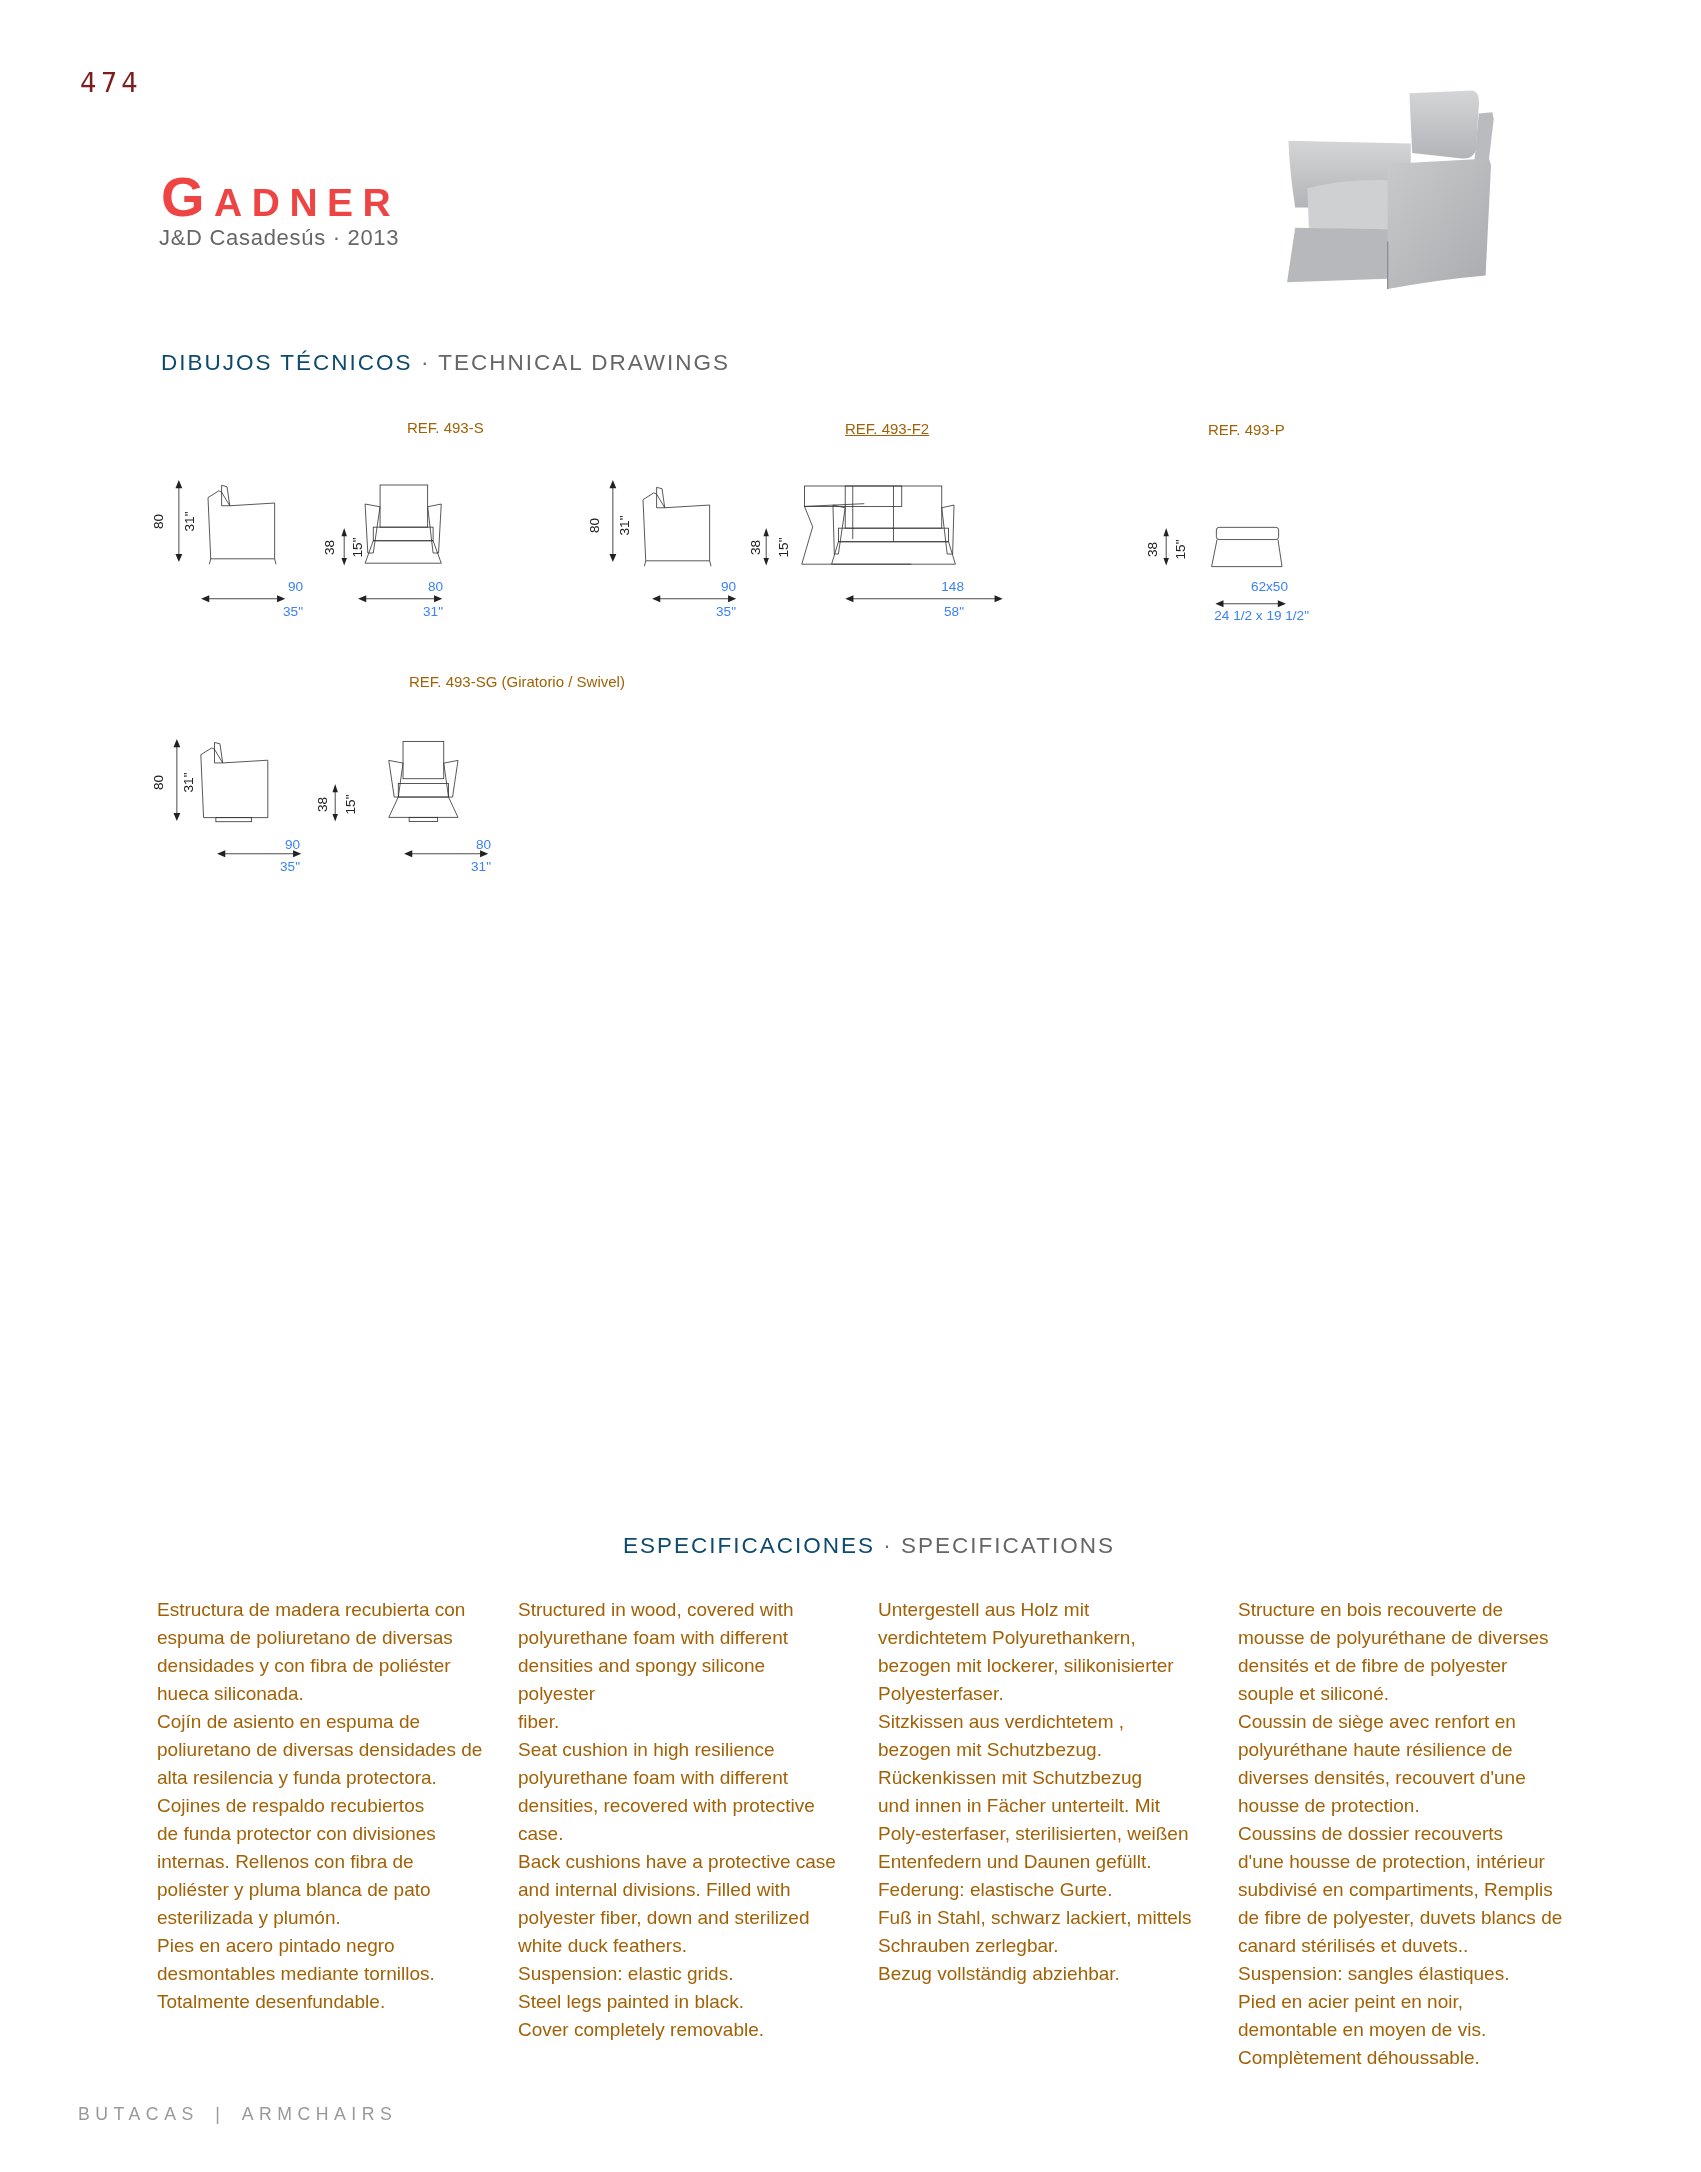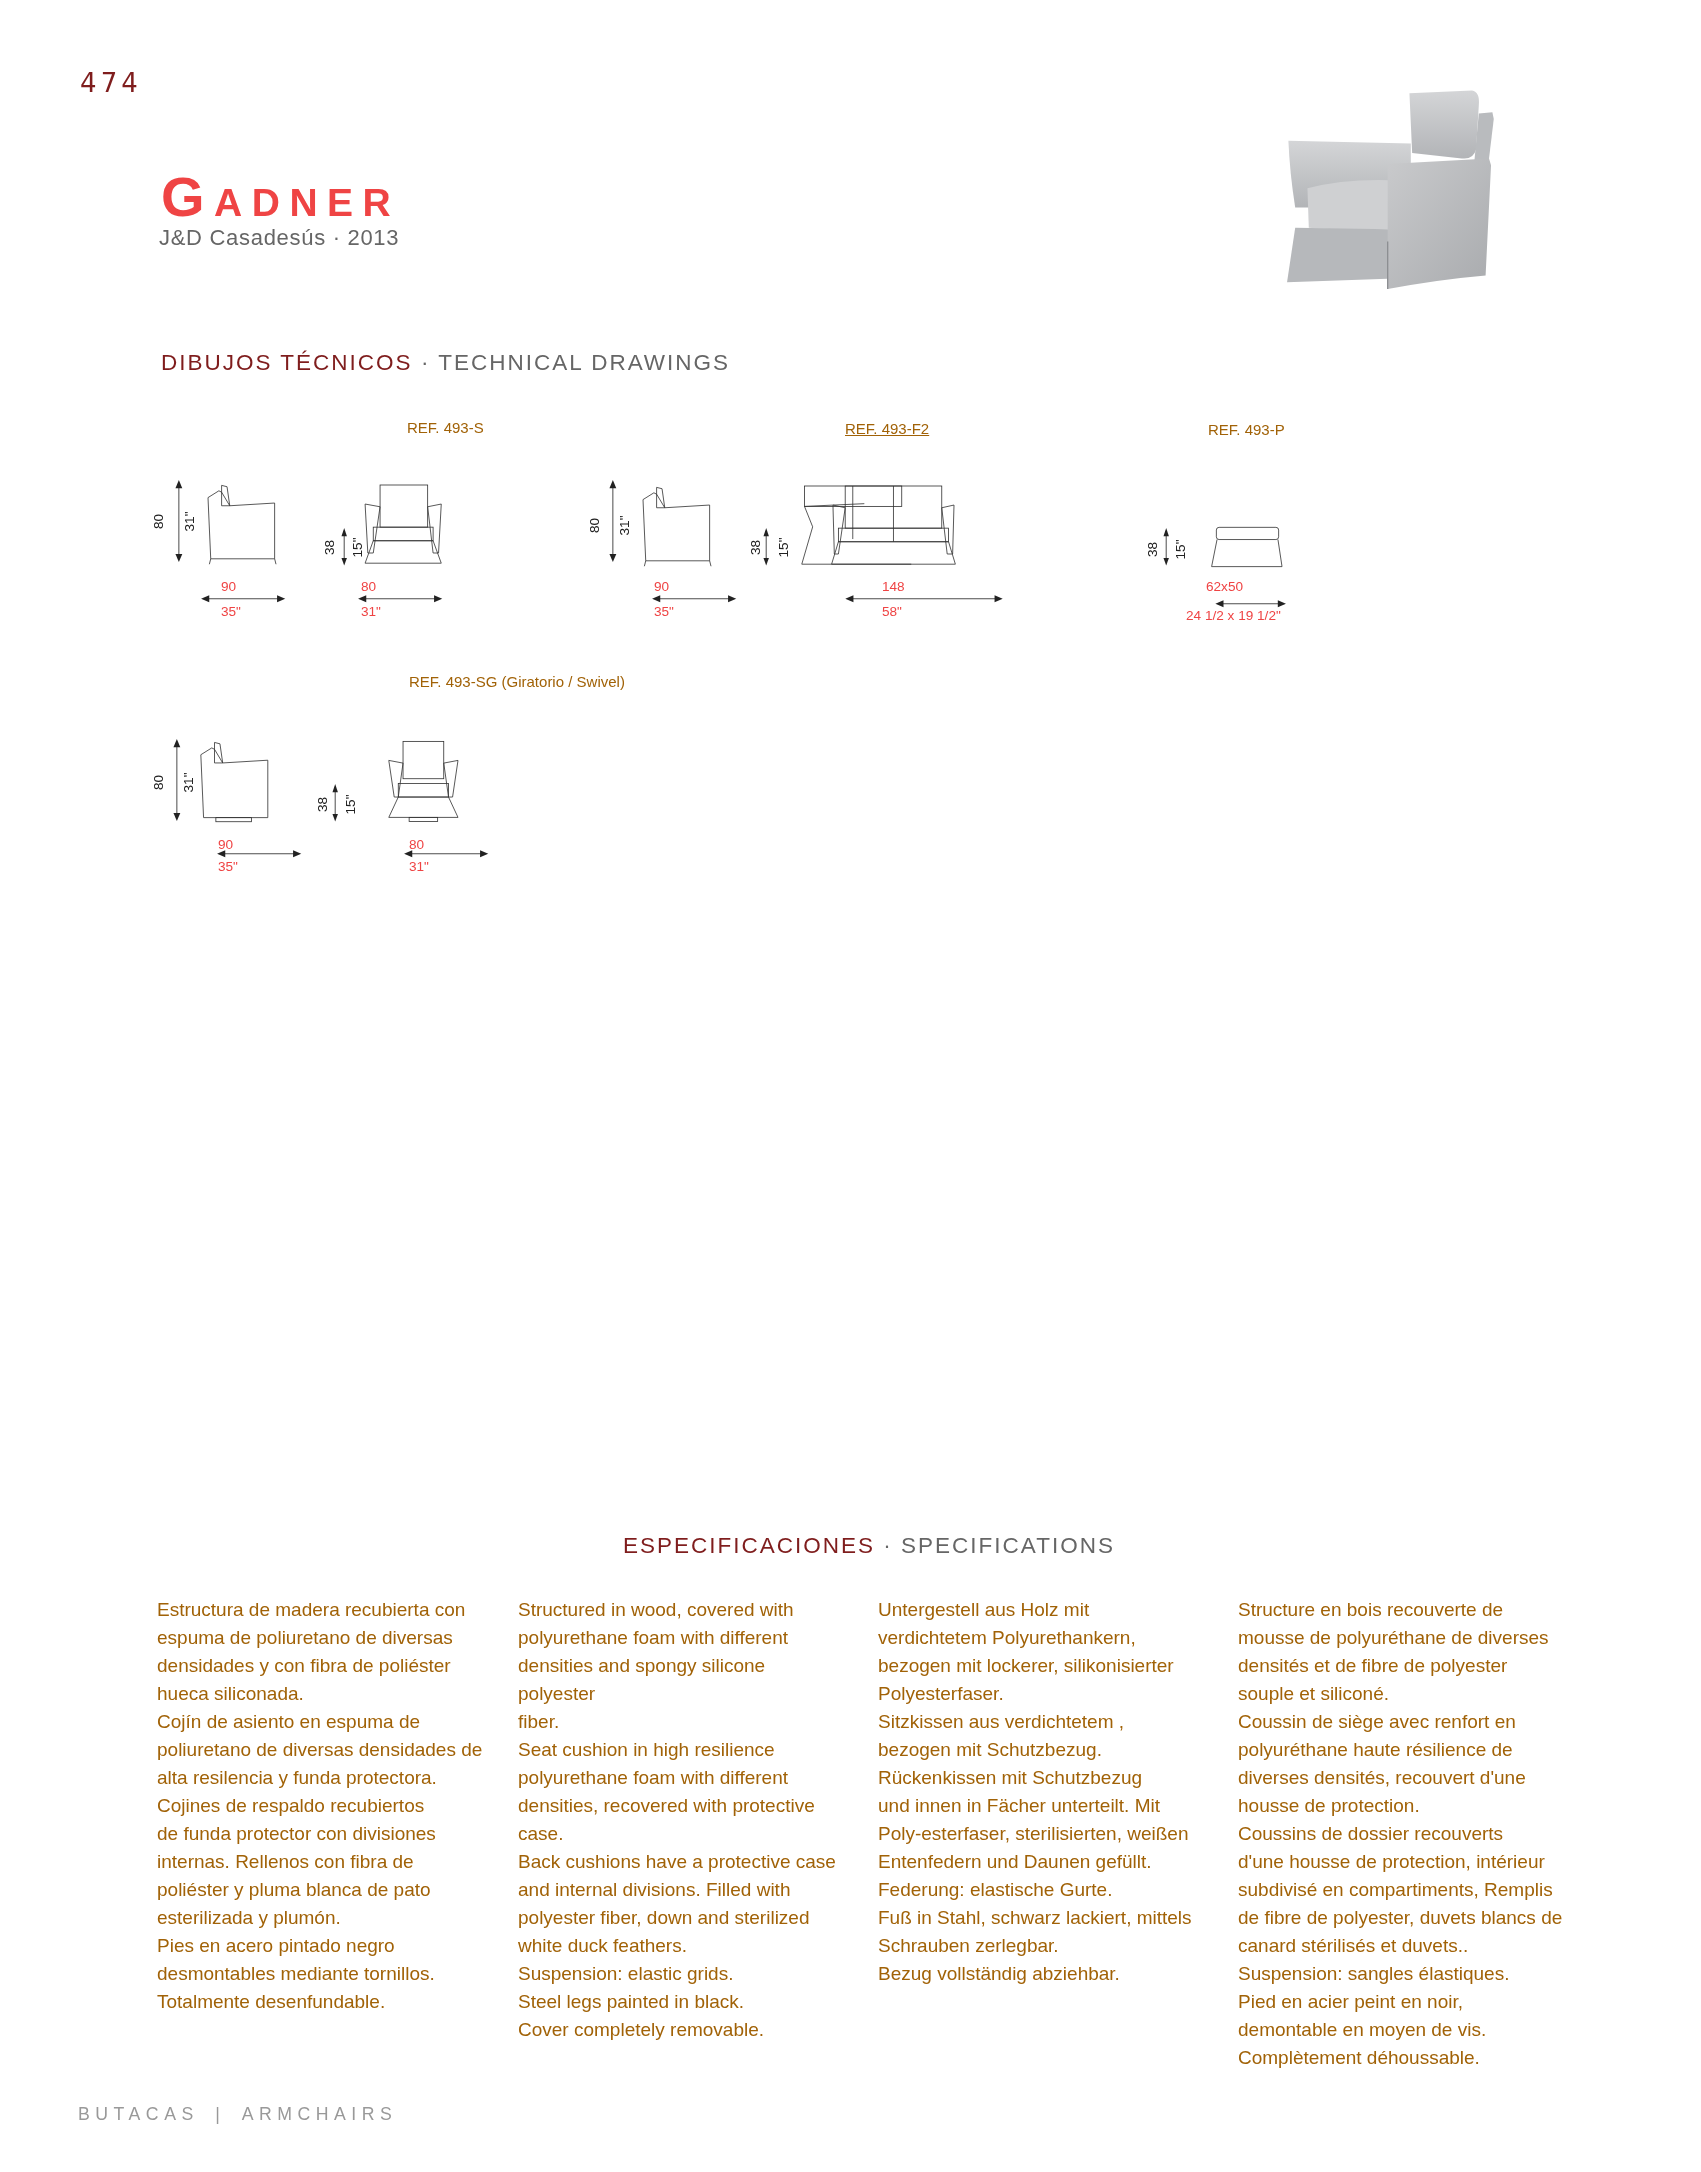--- a/index.html
+++ b/index.html
@@ -5,26 +5,26 @@
   html, body { margin: 0; padding: 0; background: #ffffff; }
   body { width: 1701px; height: 2172px; position: relative; overflow: hidden;
          font-family: "DejaVu Sans", sans-serif; color: #222; }
   .abs { position: absolute; }
   .page-number { left: 80px; top: 68px; font-size: 26px; letter-spacing: 4.1px; color: #7f1d1d; }
   .title { left: 161px; top: 164px; font-size: 56px; letter-spacing: 9.5px; color: #ef4444; font-weight: bold;
            font-variant: small-caps; font-family: "Liberation Sans", sans-serif; }
   .subtitle { left: 159px; top: 225px; font-size: 22px; color: #666; letter-spacing: 0.7px; font-family: "Liberation Sans", sans-serif; }
   .hero { left: 1254px; top: 85px; width: 266px; height: 204px; }
   .section-heading { font-size: 22.5px; letter-spacing: 2px; font-family: "Liberation Sans", sans-serif; white-space: nowrap; }
-  .section-heading .dark { color: #7f1d1d; }
+  .section-heading .dark { color: #0c4a6e; }
   .section-heading .light { color: #666; }
   .tech-heading { left: 161px; top: 350px; }
   .spec-heading { left: 623px; top: 1533px; }
   .ref { font-size: 15px; color: #a16207; font-family: "Liberation Sans", sans-serif; white-space: nowrap; }
-  .dim { font-size: 13.6px; color: #ef4444; font-family: "Liberation Sans", sans-serif; white-space: nowrap; text-align: left; }
+  .dim { font-size: 13.6px; color: #3b82f6; font-family: "Liberation Sans", sans-serif; white-space: nowrap; text-align: right; }
   .vdim { font-size: 13.6px; color: #222; font-family: "Liberation Sans", sans-serif; white-space: nowrap; transform: rotate(-90deg); transform-origin: center center; }
   .drawing { position: absolute; }
   .drawing svg { overflow: visible; }
   .spec-col { position: absolute; top: 1596px; width: 327px; font-size: 19px; line-height: 28px; color: #a16207;
               font-family: "Liberation Sans", sans-serif; }
   .spec-col p { margin: 0; }
   .footer { left: 78px; top: 2104px; font-size: 17.7px; letter-spacing: 5.5px; color: #999; font-family: "Liberation Sans", sans-serif; white-space: nowrap; }
   .footer .sep { display: inline-block; margin: 0 16.4px; }
 </style>
 </head>

